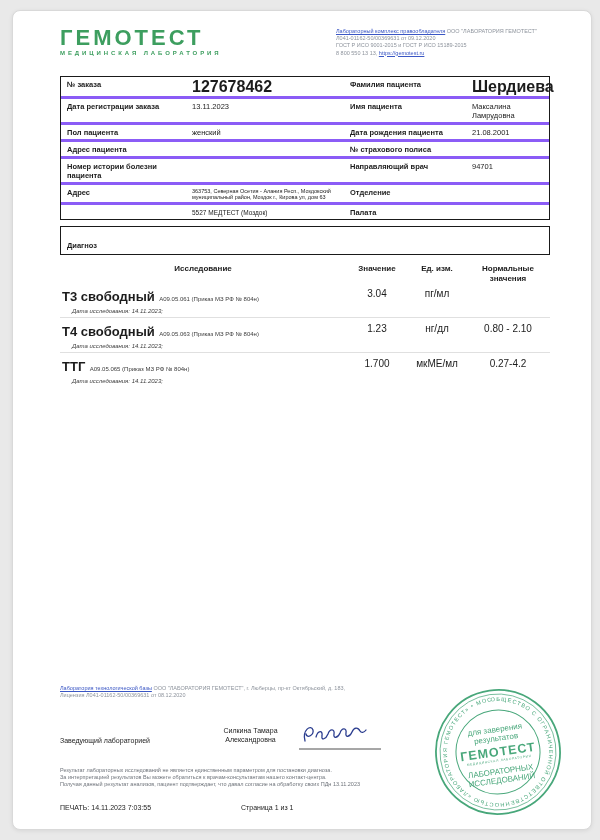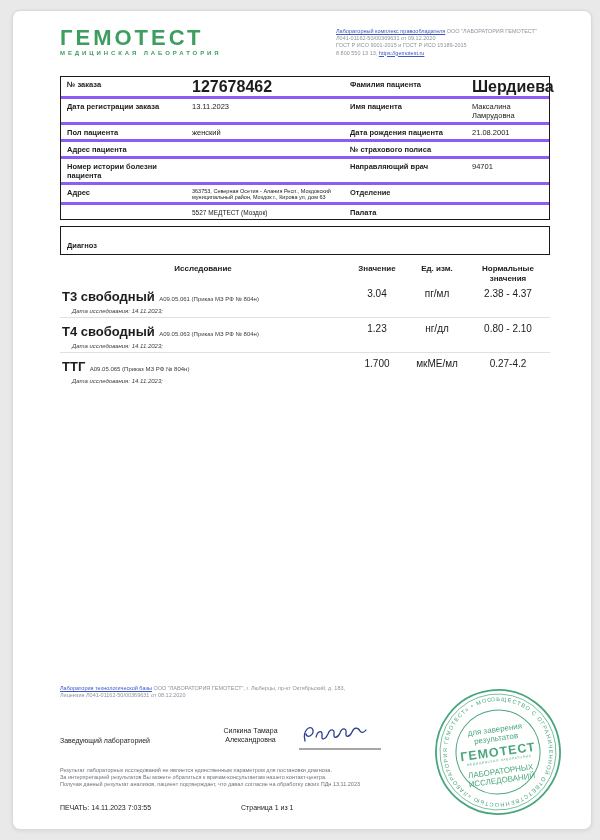--- a/index.html
+++ b/index.html
@@ -136,21 +136,20 @@
 
 
       <div class="trow">
         <div class="tname-wrap">
           <span class="tname">Т3 свободный</span>
           <span class="tcode">А09.05.061 (Приказ МЗ РФ № 804н)</span>
           <div class="tdate">Дата исследования: 14.11.2023;</div>
         </div>
         <div class="tval">3.04</div>
         <div class="tunit">пг/мл</div>
-        <div class="tnorm">2.38 - 4.37</div>
       </div>
       <div class="trow">
         <div class="tname-wrap">
           <span class="tname">Т4 свободный</span>
           <span class="tcode">А09.05.063 (Приказ МЗ РФ № 804н)</span>
           <div class="tdate">Дата исследования: 14.11.2023;</div>
         </div>
         <div class="tval">1.23</div>
         <div class="tunit">нг/дл</div>
         <div class="tnorm">0.80 - 2.10</div>

